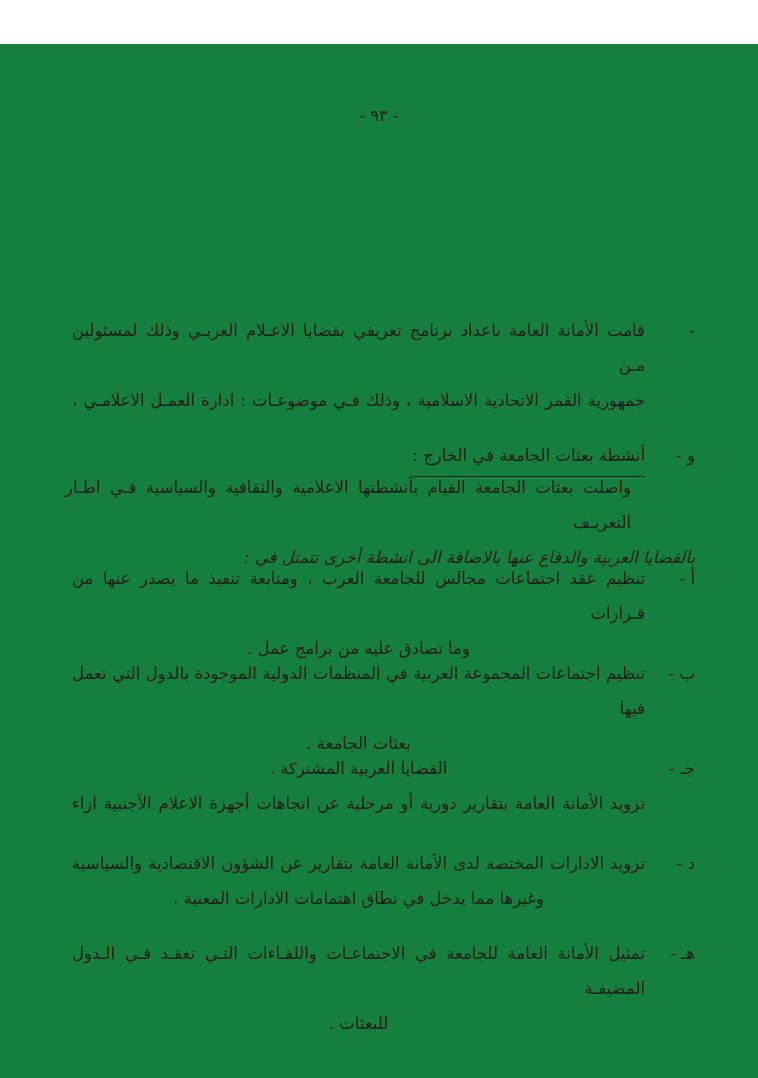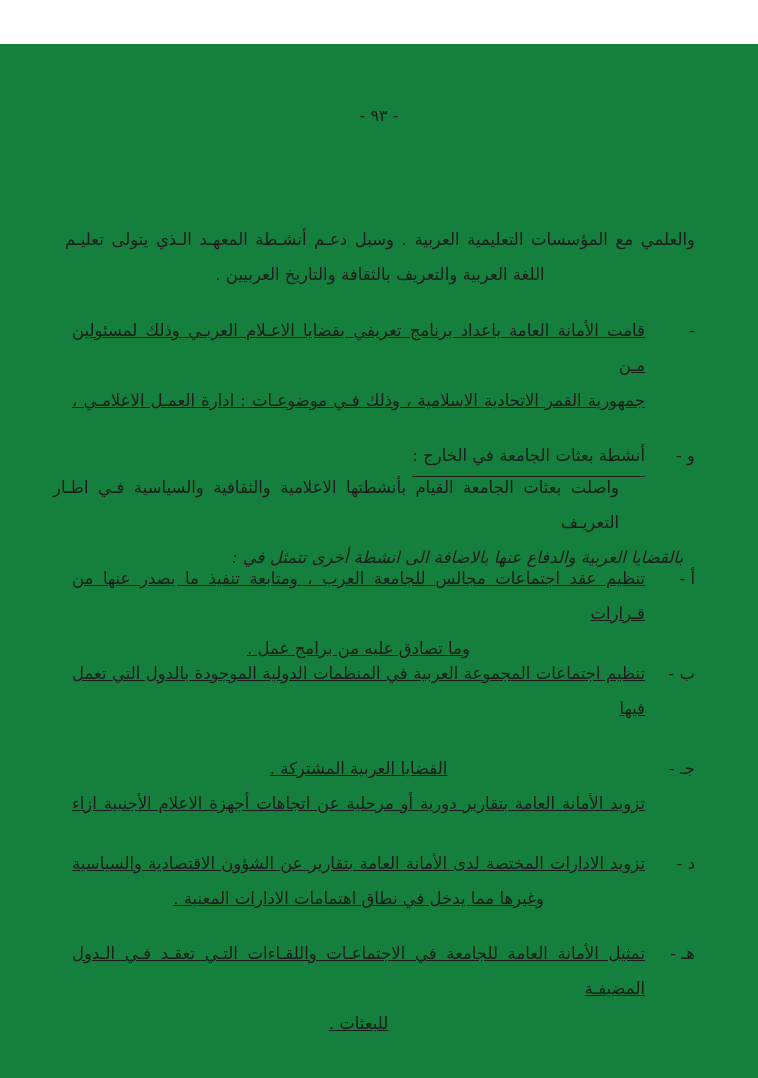--- a/index.html
+++ b/index.html
@@ -42,51 +42,47 @@
   .row .marker {
     position: absolute;
     top: 0;
     right: 0;
     width: 48px;
     text-align: right;
     font-size: 16.5px;
     line-height: 35px;
     direction: rtl;
   }
-  .row .body { margin-right: 50px; margin-left: 0; text-decoration: underline; }
+  .row .body { margin-right: 50px; margin-left: 0; }
   .indent-first { margin-right: 64px; }
   .section-title {
     display: inline-block;
     border-bottom: 1.4px solid #222;
     padding-bottom: 8px;
     font-size: 16.5px;
     line-height: 24px;
   }
   
   #para1   { top: 178px; left: 65px; width: 630px; }
   #para2   { top: 269px; left: 72px; width: 623px; }
   #section { top: 394px; left: 72px; width: 623px; }
-  #intro   { top: 426px; left: 53px; width: 630px; }
+  #intro   { top: 426px; left: 65px; width: 630px; }
   #item-a  { top: 517px; left: 72px; width: 623px; }
   #item-b  { top: 612px; left: 72px; width: 623px; }
   #item-j  { top: 707px; left: 72px; width: 623px; }
   #item-d  { top: 802px; left: 72px; width: 623px; }
   #item-h  { top: 892px; left: 72px; width: 623px; }
 </style>
 </head>
 <body>
 
 <div class="page">
 
   <div class="abs page-number">- ٩٣ -</div>
 
-  <div class="abs textblock" id="para1">
-    <span class="line just">والعلمي مع المؤسسات التعليمية العربية . وسبل دعـم أنشـطة المعهـد الـذي يتولى تعليـم</span>
-    <span class="line center">اللغة العربية والتعريف بالثقافة والتاريخ العربيين .</span>
-  </div>
 
   <div class="abs textblock row" id="para2">
     <span class="marker">-</span>
     <div class="body">
       <span class="line just">قامت الأمانة العامة باعداد برنامج تعريفي بقضايا الاعـلام العربـي وذلك لمسئولين مـن</span>
       <span class="line just">جمهورية القمر الاتحادية الاسلامية ، وذلك فـي موضوعـات : ادارة العمـل الاعلامـي ،</span>
     </div>
   </div>
 
   <div class="abs textblock row" id="section">
@@ -106,20 +102,21 @@
     <div class="body">
       <span class="line just">تنظيم عقد اجتماعات مجالس للجامعة العرب ، ومتابعة تنفيذ ما يصدر عنها من قـرارات</span>
       <span class="line center">وما تصادق عليه من برامج عمل .</span>
     </div>
   </div>
 
   <div class="abs textblock row" id="item-b">
     <span class="marker">ب -</span>
     <div class="body">
       <span class="line just">تنظيم اجتماعات المجموعة العربية في المنظمات الدولية الموجودة بالدول التي تعمل فيها</span>
+      <span class="line center">بعثات الجامعة .</span>
     </div>
   </div>
 
   <div class="abs textblock row" id="item-j">
     <span class="marker">جـ -</span>
     <div class="body">
       <span class="line center">القضايا العربية المشتركة .</span>
       <span class="line just">تزويد الأمانة العامة بتقارير دورية أو مرحلية عن اتجاهات أجهزة الاعلام الأجنبية ازاء</span>
     </div>
   </div>

